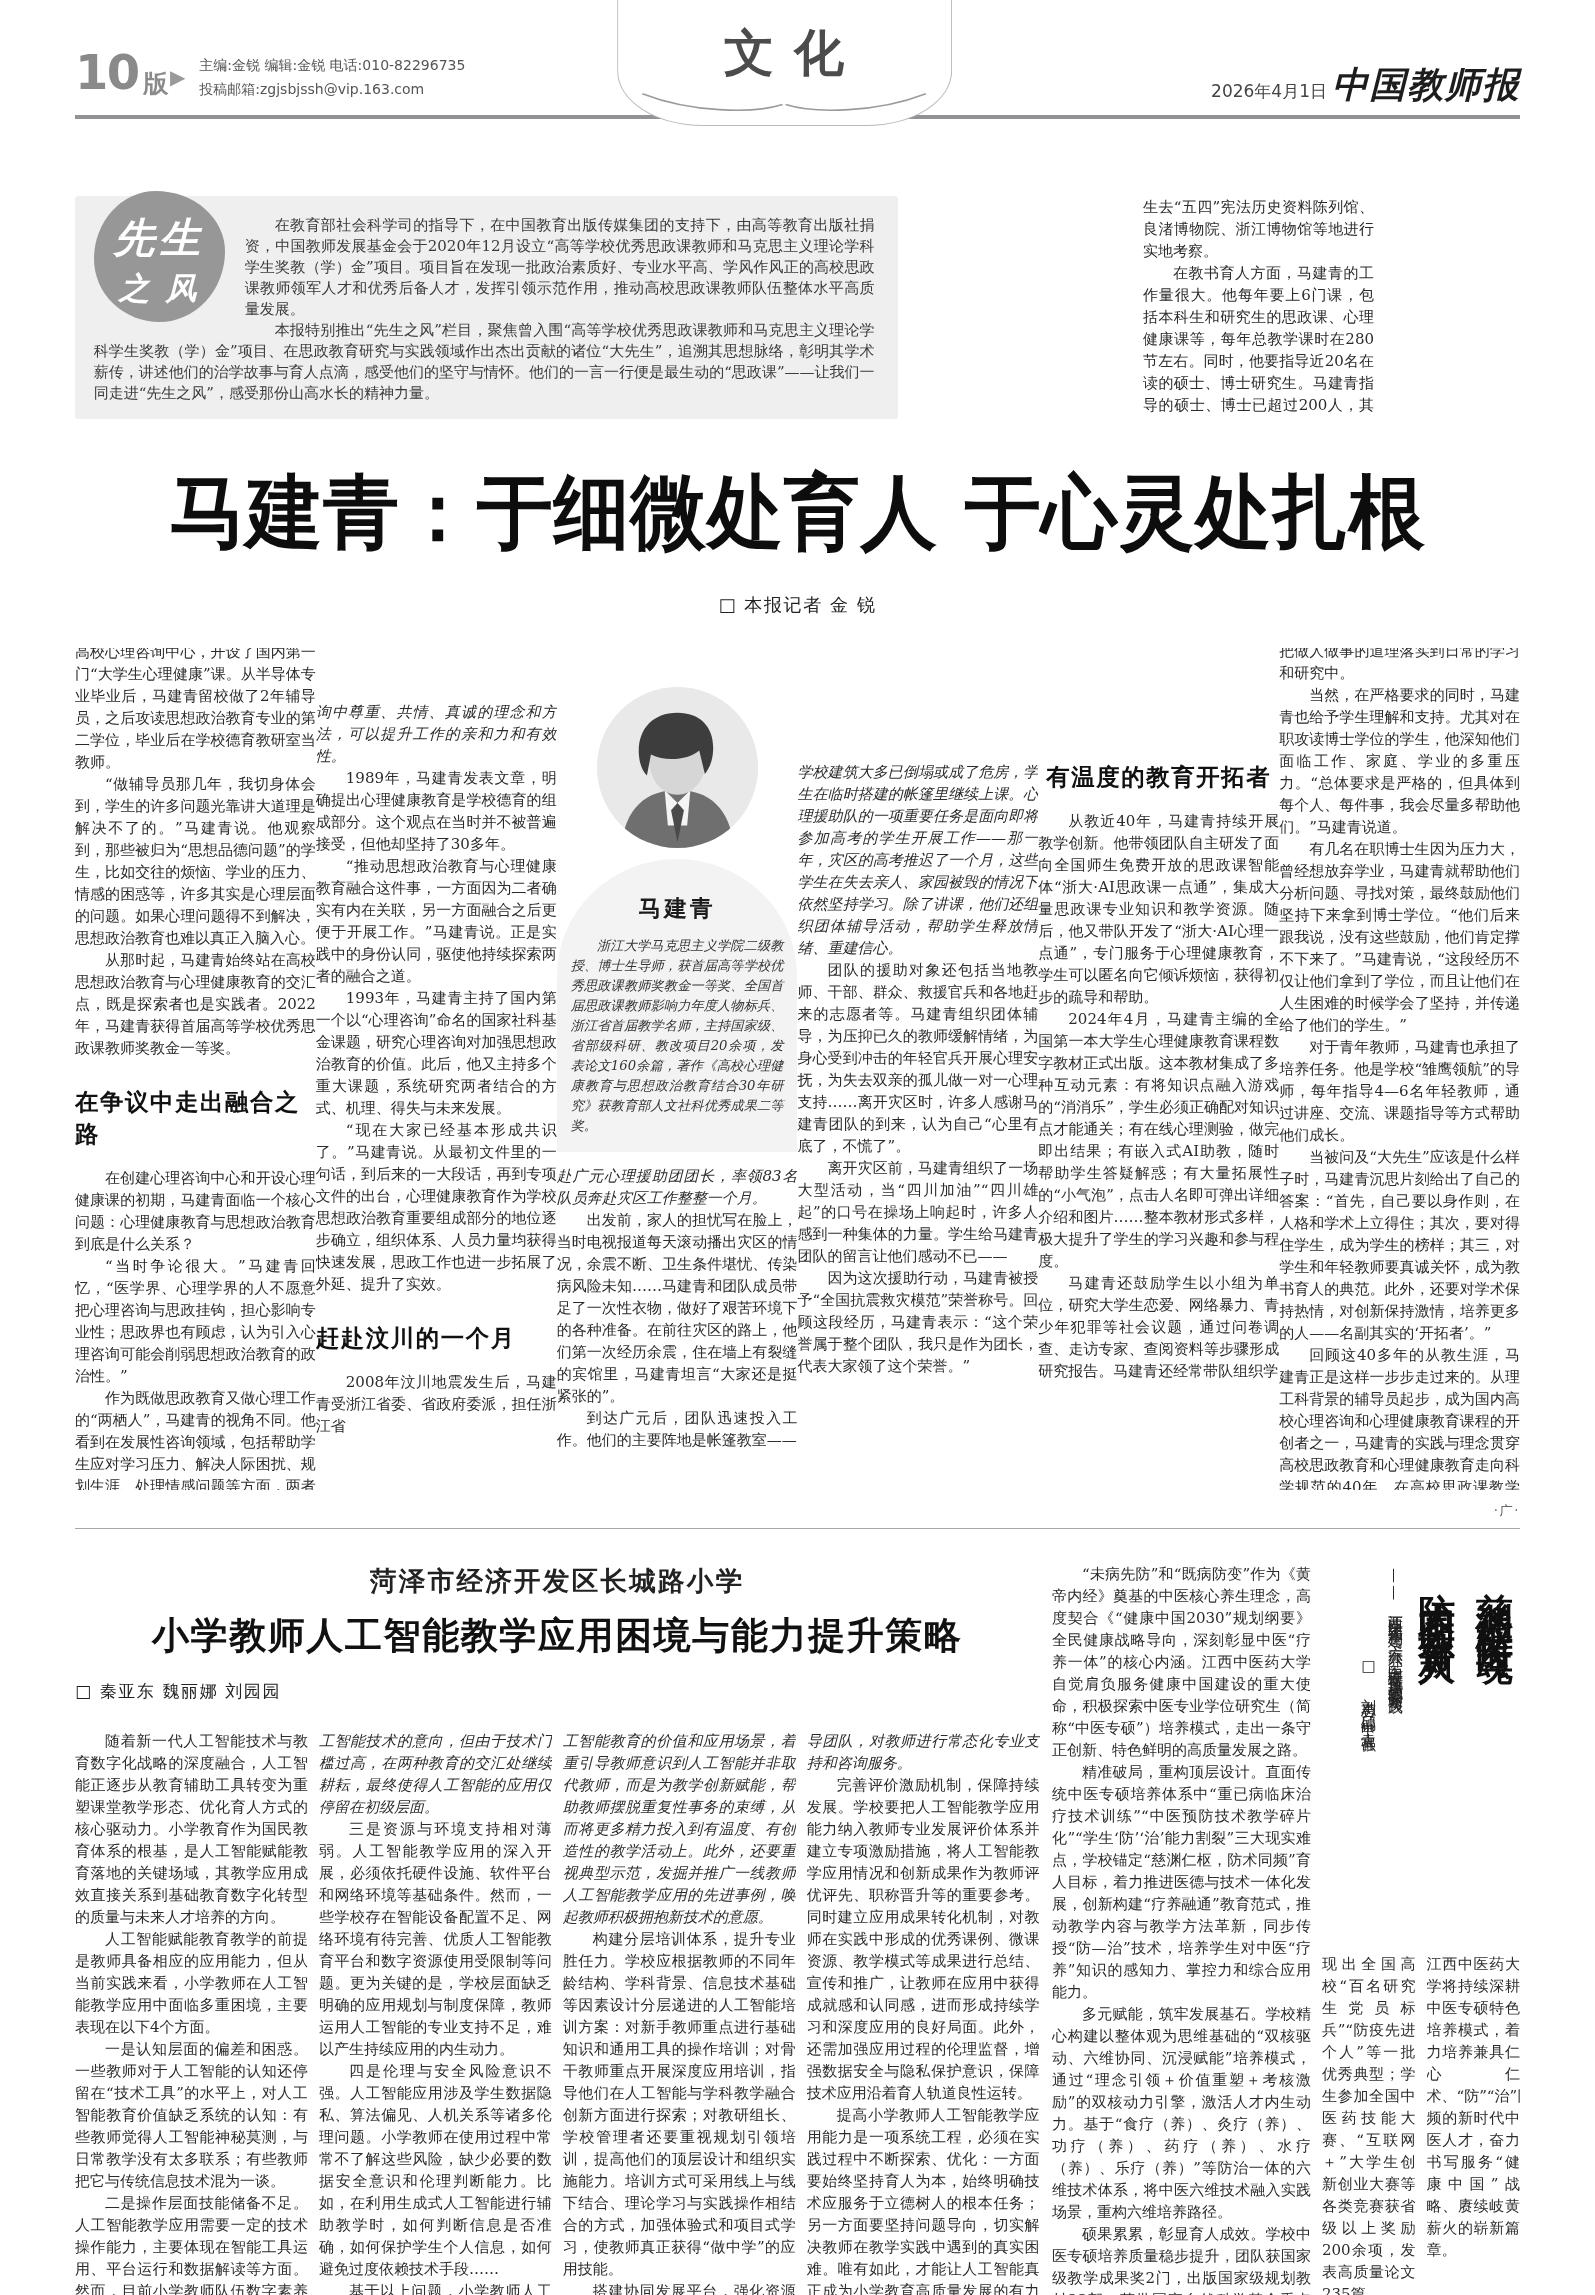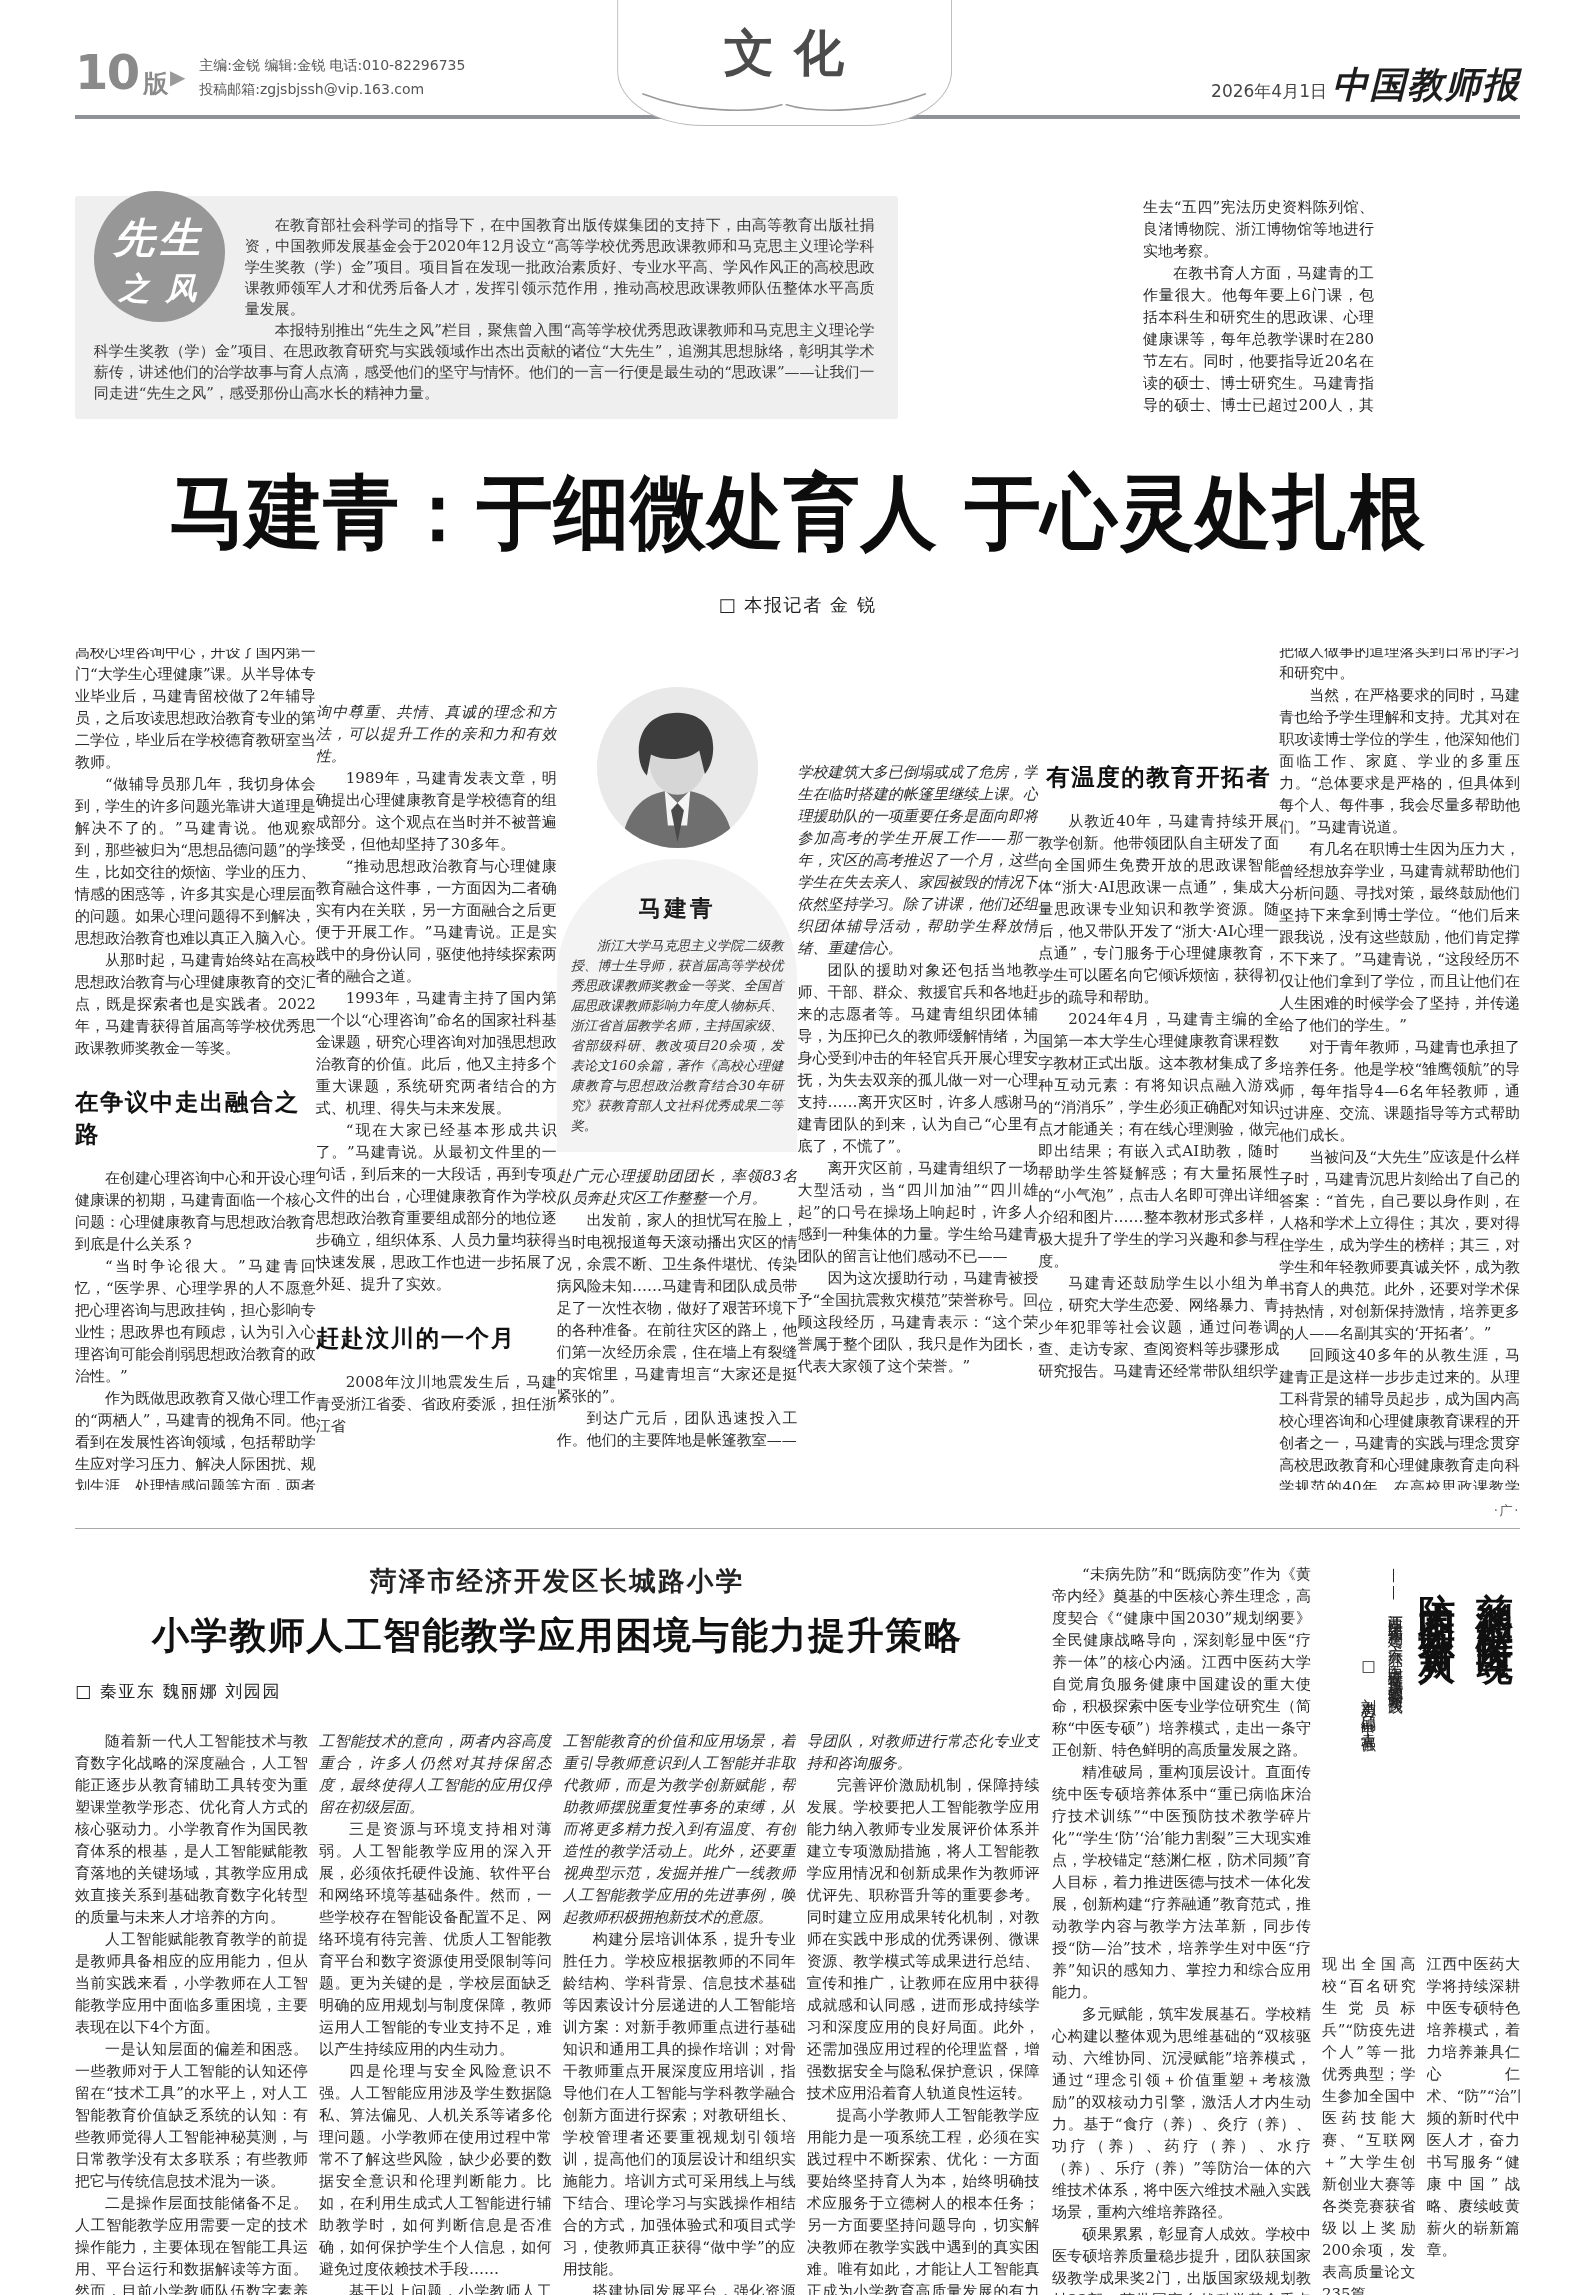--- a/index.html
+++ b/index.html
@@ -200,21 +200,21 @@
         <div class="ai-head">小学教师人工智能教学应用困境与能力提升策略</div>
         <div class="ai-byline">□ 秦亚东  魏丽娜  刘园园</div>
         <div class="ai-cols">
           <div class="col">
             <p>随着新一代人工智能技术与教育数字化战略的深度融合，人工智能正逐步从教育辅助工具转变为重塑课堂教学形态、优化育人方式的核心驱动力。小学教育作为国民教育体系的根基，是人工智能赋能教育落地的关键场域，其教学应用成效直接关系到基础教育数字化转型的质量与未来人才培养的方向。</p>
             <p>人工智能赋能教育教学的前提是教师具备相应的应用能力，但从当前实践来看，小学教师在人工智能教学应用中面临多重困境，主要表现在以下4个方面。</p>
             <p>一是认知层面的偏差和困惑。一些教师对于人工智能的认知还停留在“技术工具”的水平上，对人工智能教育价值缺乏系统的认知：有些教师觉得人工智能神秘莫测，与日常教学没有太多联系；有些教师把它与传统信息技术混为一谈。</p>
             <p>二是操作层面技能储备不足。人工智能教学应用需要一定的技术操作能力，主要体现在智能工具运用、平台运行和数据解读等方面。然而，目前小学教师队伍数字素养不均衡，许多老年教师面对智能化教学工具常常不知所措。目前，尽管一些教师存在应用人</p>
           </div>
           <div class="col">
-            <p class="cont">工智能技术的意向，两者内容高度重合，许多人仍然对其持保留态度，最终使得人工智能的应用仅停留在初级层面。</p>
+            <p class="cont">工智能技术的意向，但由于技术门槛过高，在两种教育的交汇处继续耕耘，最终使得人工智能的应用仅停留在初级层面。</p>
             <p>三是资源与环境支持相对薄弱。人工智能教学应用的深入开展，必须依托硬件设施、软件平台和网络环境等基础条件。然而，一些学校存在智能设备配置不足、网络环境有待完善、优质人工智能教育平台和数字资源使用受限制等问题。更为关键的是，学校层面缺乏明确的应用规划与制度保障，教师运用人工智能的专业支持不足，难以产生持续应用的内生动力。</p>
             <p>四是伦理与安全风险意识不强。人工智能应用涉及学生数据隐私、算法偏见、人机关系等诸多伦理问题。小学教师在使用过程中常常不了解这些风险，缺少必要的数据安全意识和伦理判断能力。比如，在利用生成式人工智能进行辅助教学时，如何判断信息是否准确，如何保护学生个人信息，如何避免过度依赖技术手段……</p>
             <p>基于以上问题，小学教师人工智能教学应用能力提升策略有哪些呢？</p>
 
           </div>
           <div class="col">
             <p class="cont">工智能教育的价值和应用场景，着重引导教师意识到人工智能并非取代教师，而是为教学创新赋能，帮助教师摆脱重复性事务的束缚，从而将更多精力投入到有温度、有创造性的教学活动上。此外，还要重视典型示范，发掘并推广一线教师人工智能教学应用的先进事例，唤起教师积极拥抱新技术的意愿。</p>
             <p>构建分层培训体系，提升专业胜任力。学校应根据教师的不同年龄结构、学科背景、信息技术基础等因素设计分层递进的人工智能培训方案：对新手教师重点进行基础知识和通用工具的操作培训；对骨干教师重点开展深度应用培训，指导他们在人工智能与学科教学融合创新方面进行探索；对教研组长、学校管理者还要重视规划引领培训，提高他们的顶层设计和组织实施能力。培训方式可采用线上与线下结合、理论学习与实践操作相结合的方式，加强体验式和项目式学习，使教师真正获得“做中学”的应用技能。</p>
             <p>搭建协同发展平台，强化资源支持。学校要积极搭建教师人工智能教学应用学习共同体和交流平台，鼓励教师共享应用创新经验和教学心得；一方面要加大人工智能教育基础设施建设力度，确保网络畅通、设备完善、平台访问方便；另一方面要建立校际协作机制，形成区域人工智能教学共同体，促进优质资源共享，还可以引进高校、教科研机构和企业等外部专业力量组建专家指</p>
           </div>

